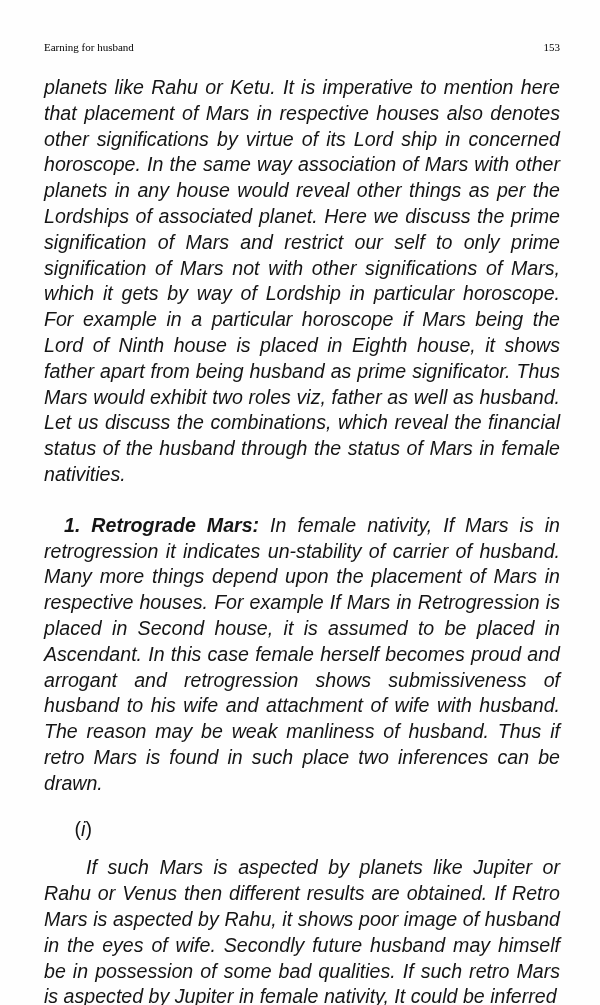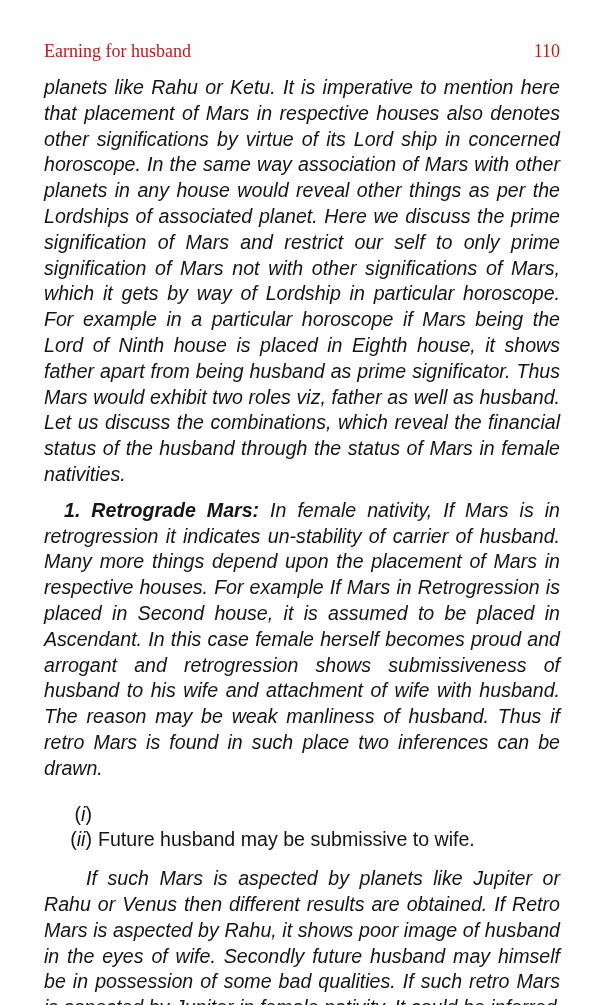--- a/index.html
+++ b/index.html
@@ -22,22 +22,22 @@
       height: 1005px;
       background: #fefefe;
     }
     .running-head {
       position: absolute;
       left: 44px;
       top: 41px;
       width: 516px;
       height: 22px;
       font-family: "Liberation Serif", serif;
-      font-size: 18px;
-      color: #b91c1c;
+      font-size: 11px;
+      color: #000000;
     }
     .running-head .title {
       position: absolute;
       left: 0;
       top: 0;
     }
     .running-head .folio {
       position: absolute;
       right: 0;
       top: 0;
@@ -52,21 +52,21 @@
       line-height: 25.8px;
       color: #151515;
     }
     .para {
       margin: 0;
       text-align: justify;
       text-align-last: left;
       font-style: italic;
     }
     .para-numbered {
-      margin-top: 10px;
+      margin-top: 25px;
       text-indent: 20px;
     }
     .para-numbered .heading {
       font-weight: bold;
     }
     .list {
       margin: 20px 0 0 0;
       padding: 0 0 0 17px;
       list-style: none;
     }
@@ -89,35 +89,31 @@
       text-indent: 42px;
     }
   </style>
 </head>
 <body>
 
 <div class="page">
 
   <div class="running-head">
     <span class="title">Earning for husband</span>
-    <span class="folio">110</span>
+    <span class="folio">153</span>
   </div>
 
   <div class="body-text">
 
     <p class="para">planets like Rahu or Ketu. It is imperative to mention here that placement of Mars in respective houses also denotes other significations by virtue of its Lord ship in concerned horoscope. In the same way association of Mars with other planets in any house would reveal other things as per the Lordships of associated planet. Here we discuss the prime signification of Mars and restrict our self to only prime signification of Mars not with other significations of Mars, which it gets by way of Lordship in particular horoscope. For example in a particular horoscope if Mars being the Lord of Ninth house is placed in Eighth house, it shows father apart from being husband as prime significator. Thus Mars would exhibit two roles viz, father as well as husband.  Let us discuss the combinations, which reveal the financial status of the husband through the status of Mars in female nativities.</p>
 
     <p class="para para-numbered"><span class="heading">1. Retrograde Mars:</span><span> In female nativity, If Mars is in retrogression it indicates un-stability of carrier of husband. Many more things depend upon the placement of Mars in respective houses. For example If Mars in Retrogression is placed in Second house, it is assumed to be placed in Ascendant. In this case female herself becomes proud and arrogant and retrogression shows submissiveness of husband to his wife and attachment of wife with husband. The reason may be weak manliness of husband. Thus if retro Mars is found in such place two inferences can be drawn.</span></p>
 
     <ul class="list">
       <li>
         <span class="marker"><span>(</span><i>i</i><span>)</span></span>
       </li>
-      <li>
-        <span class="marker"><span>(</span><i>ii</i><span>)</span></span>
-        <span>Future husband may be submissive to wife.</span>
-      </li>
     </ul>
 
     <p class="para para-indent">If such Mars is aspected by planets like Jupiter or Rahu or Venus then different results are obtained. If Retro Mars is aspected by Rahu, it shows poor image of husband in the eyes of wife. Secondly future husband may himself be in possession of some bad qualities. If such retro Mars is aspected by Jupiter in female nativity, It could be inferred</p>
 
   </div>
 </div>
 
 </body></html>

